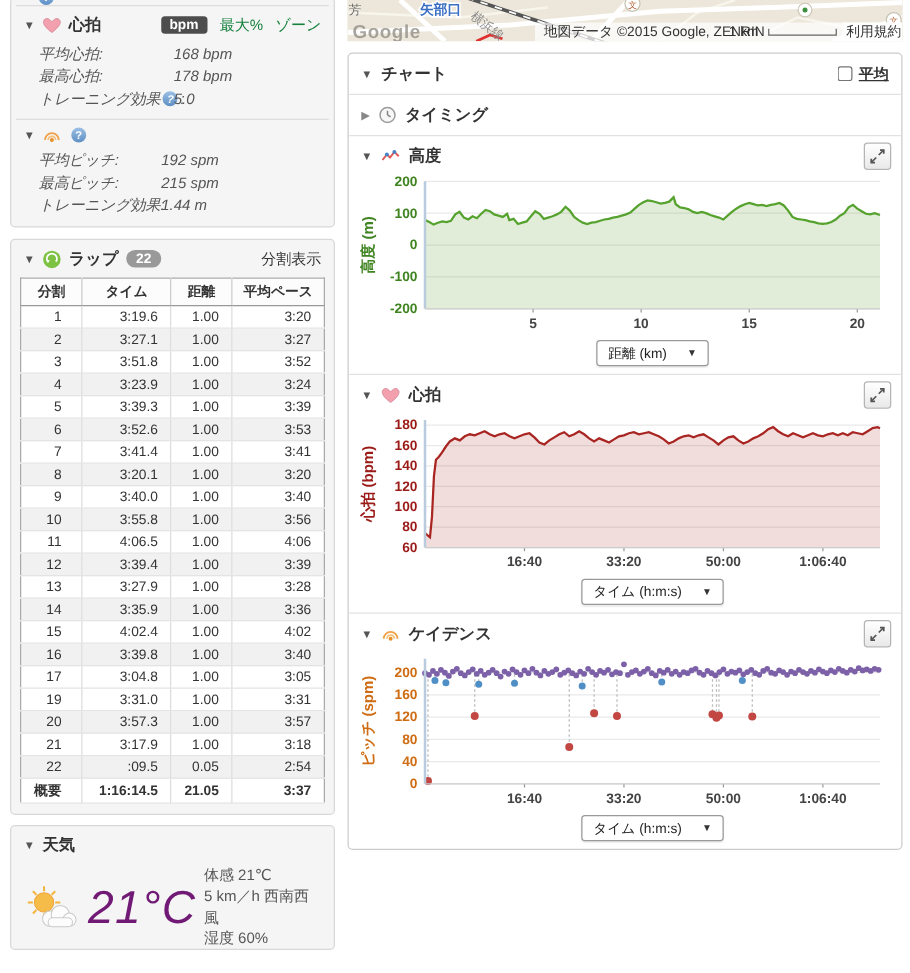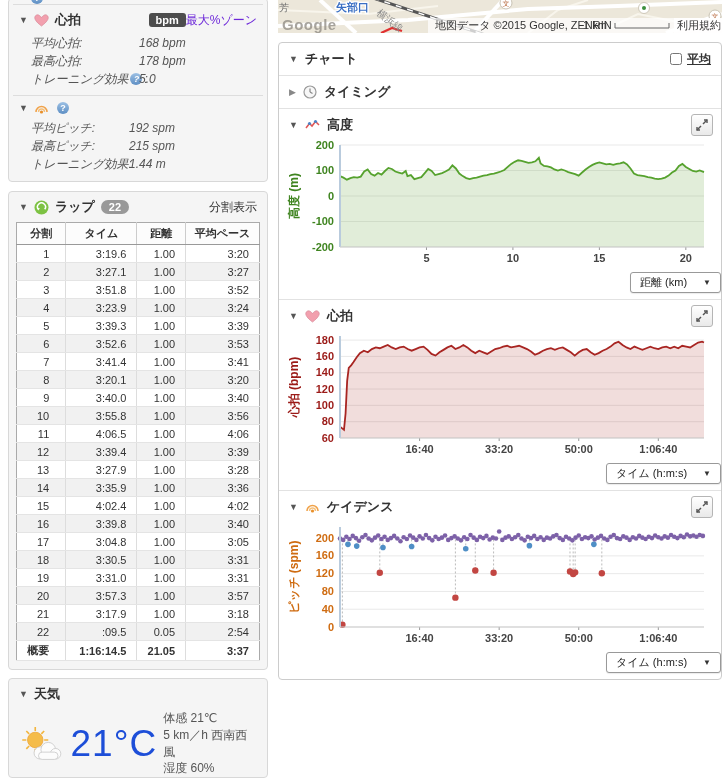--- a/index.html
+++ b/index.html
@@ -13,57 +13,57 @@
   .panel.first { margin-top:-2px; }
   .stub { height:5px; position:relative; }
   .stub .help { position:absolute; left:20px; top:-7px; }
   .inner-divider { border-top:1px solid #ddd; margin:0 4px; }
 
   .sec-header { display:flex; align-items:center; gap:6px; padding:6px 10px 5px; font-size:13px; font-weight:bold; color:#333; }
   .tri { font-size:9px; color:#555; line-height:1; }
   .tri.collapsed { color:#888; }
   .flex-spacer { flex:1; }
 
-  .tabset { display:flex; align-items:center; font-weight:normal; }
+  .tabset { display:flex; align-items:center; gap:10px; font-weight:normal; }
   .tab-badge { background:#4d4d4d; color:#fff; font-size:11px; font-weight:bold; padding:1px 7px; border-radius:3px; }
-  .tab-link { color:#6d28d9; font-size:12px; }
+  .tab-link { color:#15803d; font-size:12px; }
 
   .stat { position:relative; padding:2px 10px 2px 22px; font-size:12px; color:#555; height:18px; display:flex; align-items:center;font-style:italic; }
   .stat .val { position:absolute; left:130px; }
   .rd-stats .stat .val { left:120px; }
   .help { width:12px; height:12px; border-radius:50%; background:linear-gradient(#9cc0e4,#5e8fc4); color:#fff; font-size:9px; font-weight:bold; display:inline-flex; align-items:center; justify-content:center; margin:0 2px; }
   .help::after { content:"?"; }
 
   .count-badge { background:#999; color:#fff; font-size:11px; font-weight:bold; padding:1px 8px; border-radius:9px; }
   .link { color:#333; font-size:12px; font-weight:normal; cursor:pointer;text-align:center; }
 
   table.laps { width:calc(100% - 14px); margin:1px auto 8px; border-collapse:collapse; background:#fff; border:1px solid #aaa; font-size:11px; color:#333; }
   table.laps th { font-size:11px; font-weight:bold; text-align:center; padding:3px 4px; border-bottom:1px solid #999; border-right:1px solid #ccc; background:#fcfcfc; }
   table.laps td { text-align:right; padding:2px 10px 2px 4px; border-right:1px solid #ddd; border-bottom:1px solid #e4e4e4; height:18px; }
   table.laps td.c-split { padding-right:16px; }
   table.laps tr.alt td { background:#f1f1f1; }
   table.laps tr.summary td { font-weight:bold; border-top:1px solid #999; background:#fff; }
   table.laps th:last-child, table.laps td:last-child { border-right:none; }
 
   .weather-body { display:flex; align-items:center; padding:2px 8px 0 10px; gap:6px; }
-  .weather-temp { font-size:37px; color:#1d4ed8; letter-spacing:1px; white-space:nowrap; }
+  .weather-temp { font-size:37px; color:#701a75; letter-spacing:1px; white-space:nowrap;font-style:italic; }
   .weather-details { font-size:12px; color:#555; line-height:1.4; width:118px; }
 
   
   .map { position:relative; width:444px; height:33px; overflow:hidden; background:#ece7da; }
 
   
   .chart-panel { margin-top:9px; background:#fff; border:1px solid #ccc; border-radius:4px; }
   .row-b { border-bottom:1px solid #e2e2e2; }
   .hdr-row { display:flex; align-items:center; gap:7px; padding:7px 10px; font-size:13px; font-weight:bold; }
   .avg-label { display:flex; align-items:center; gap:5px; font-size:12px; font-weight:bold; color:#333; cursor:pointer;text-decoration:underline; }
   .avg-label input { width:12px; height:12px; }
   .chart-sec-hdr { display:flex; align-items:center; gap:7px; padding:5px 8px 3px 10px; font-size:13px; font-weight:bold; }
   .expand-btn { width:22px; height:22px; border:1px solid #b5b5b5; border-radius:3px; background:linear-gradient(#fff,#e9e9e9); display:flex; align-items:center; justify-content:center; cursor:pointer; }
-  .dd-row { display:flex; justify-content:flex-end; padding:1px 0 6px 44px; }
+  .dd-row { display:flex; justify-content:center; padding:1px 0 6px 44px; }
   .dropdown { display:inline-flex; align-items:center; gap:16px; border:1px solid #999; border-radius:3px; background:#fff; padding:2px 9px; font-size:11px; color:#222; box-shadow:0 1px 1px rgba(0,0,0,.08); cursor:pointer; }
   .dropdown .caret { font-size:8px; color:#333; }
 
   svg text { font-family:"Liberation Sans","DejaVu Sans",sans-serif; }
 </style>
 </head>
 <body>
 
 <div class="col-left">
 
@@ -252,26 +252,20 @@
             <td class="c-split">16</td>
             <td>3:39.8</td>
             <td>1.00</td>
             <td>3:40</td>
           </tr>
           <tr>
             <td class="c-split">17</td>
             <td>3:04.8</td>
             <td>1.00</td>
             <td>3:05</td>
-          </tr>
-          <tr class="alt">
-            <td class="c-split">18</td>
-            <td>3:30.5</td>
-            <td>1.00</td>
-            <td>3:31</td>
           </tr>
           <tr>
             <td class="c-split">19</td>
             <td>3:31.0</td>
             <td>1.00</td>
             <td>3:31</td>
           </tr>
           <tr class="alt">
             <td class="c-split">20</td>
             <td>3:57.3</td>

